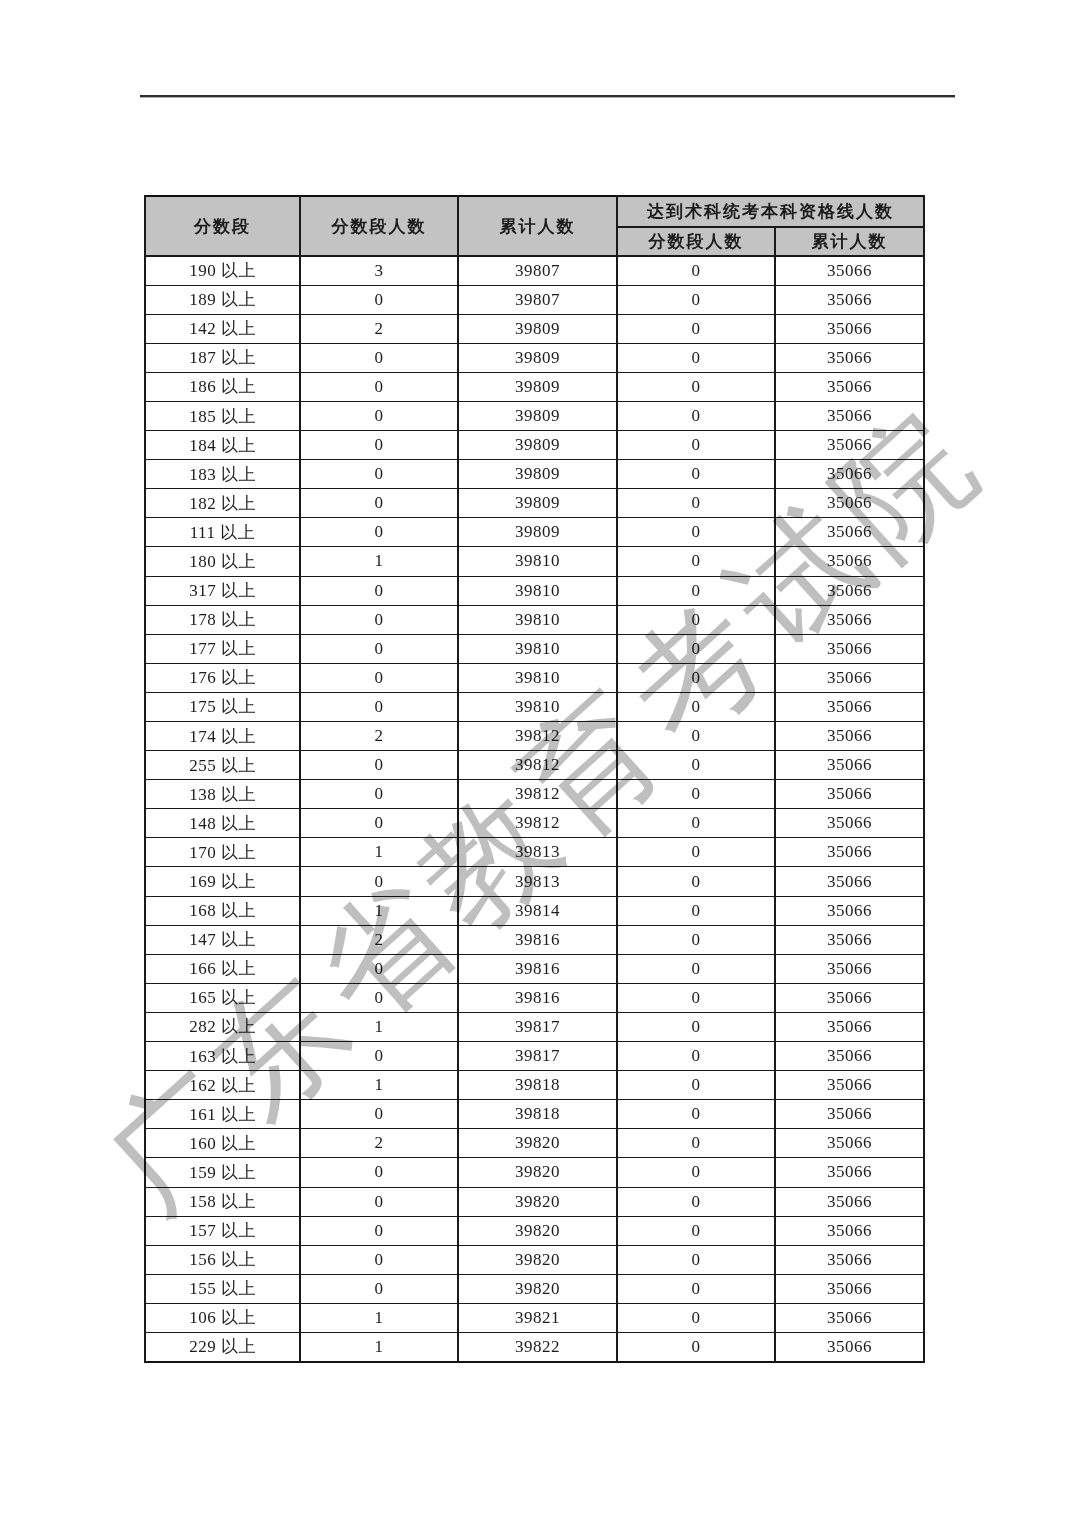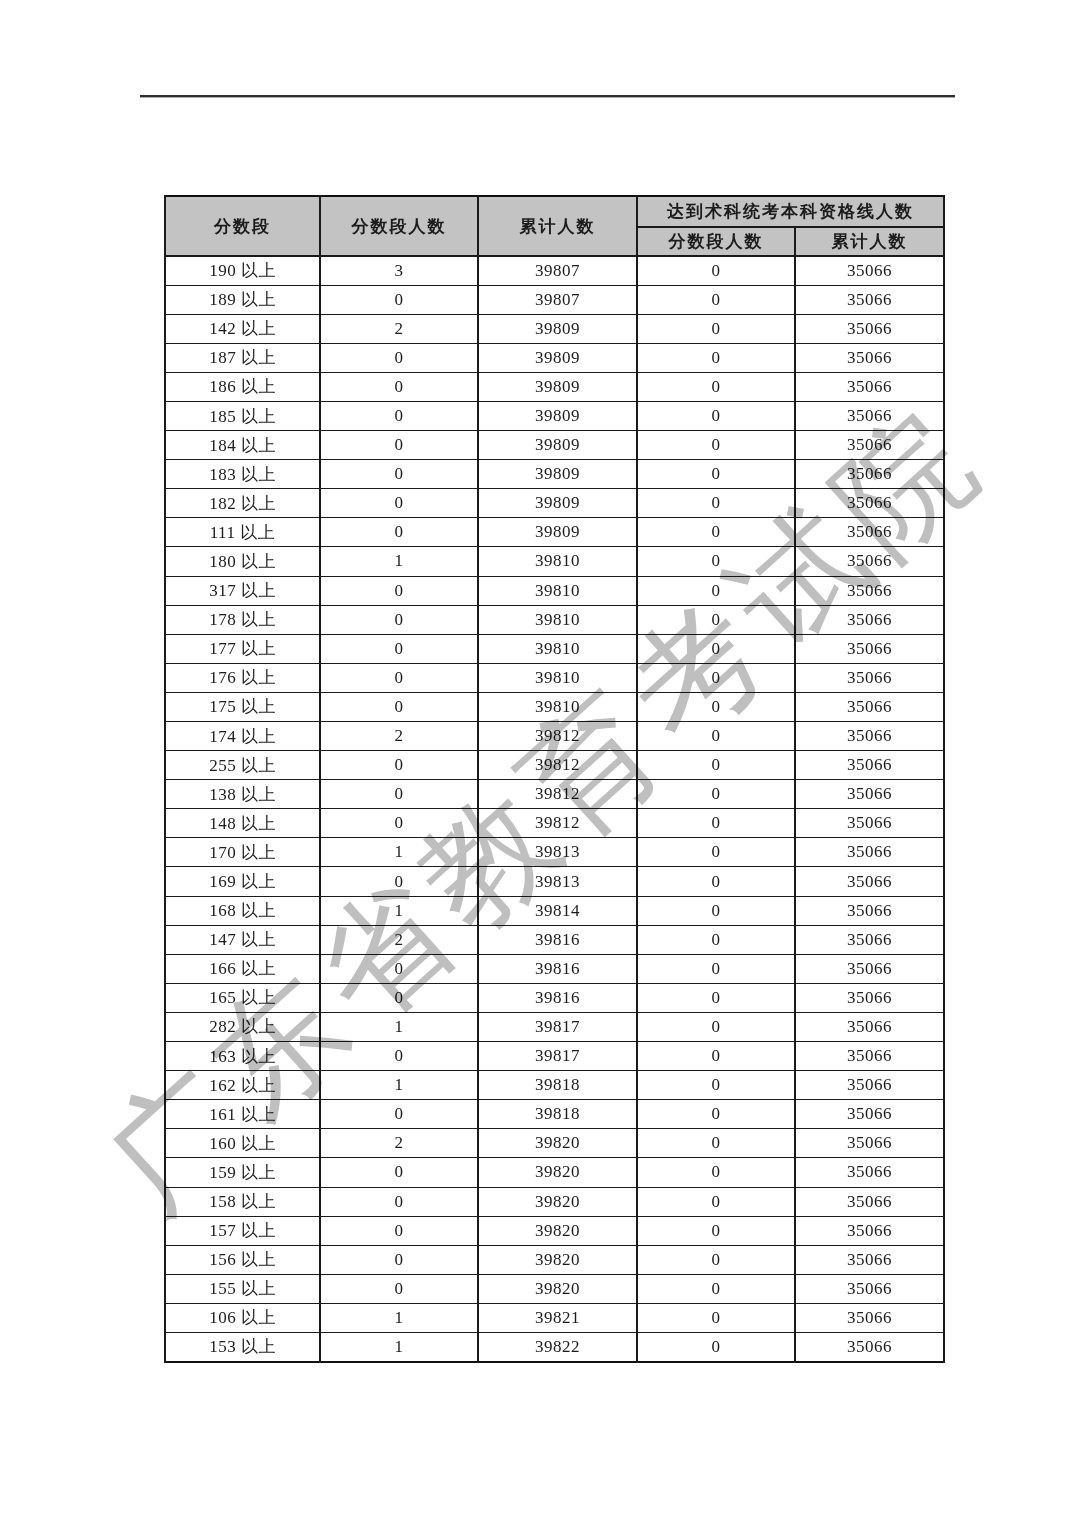--- a/index.html
+++ b/index.html
@@ -29,21 +29,20 @@
   }
   
   table.score-table {
     position: absolute;
     left: 144px;
     top: 195px;
     width: 779px;
     border-collapse: collapse;
     table-layout: fixed;
     font-size: 17px;
-    margin-left: 20px;
   }
   table.score-table th,
   table.score-table td {
     border: 2px solid #1a1a1a;
     border-top-width: 1px;
     border-bottom-width: 1px;
     text-align: center;
     vertical-align: middle;
     padding: 0;
     overflow: hidden;
@@ -361,21 +360,21 @@
           <td>35066</td>
         </tr>
         <tr>
           <td>106 以上</td>
           <td>1</td>
           <td>39821</td>
           <td>0</td>
           <td>35066</td>
         </tr>
         <tr>
-          <td>153 以上</td>
+          <td>229 以上</td>
           <td>1</td>
           <td>39822</td>
           <td>0</td>
           <td>35066</td>
         </tr>
       </tbody>
   </table>
 
   <div class="watermark">广东省教育考试院</div>
 

